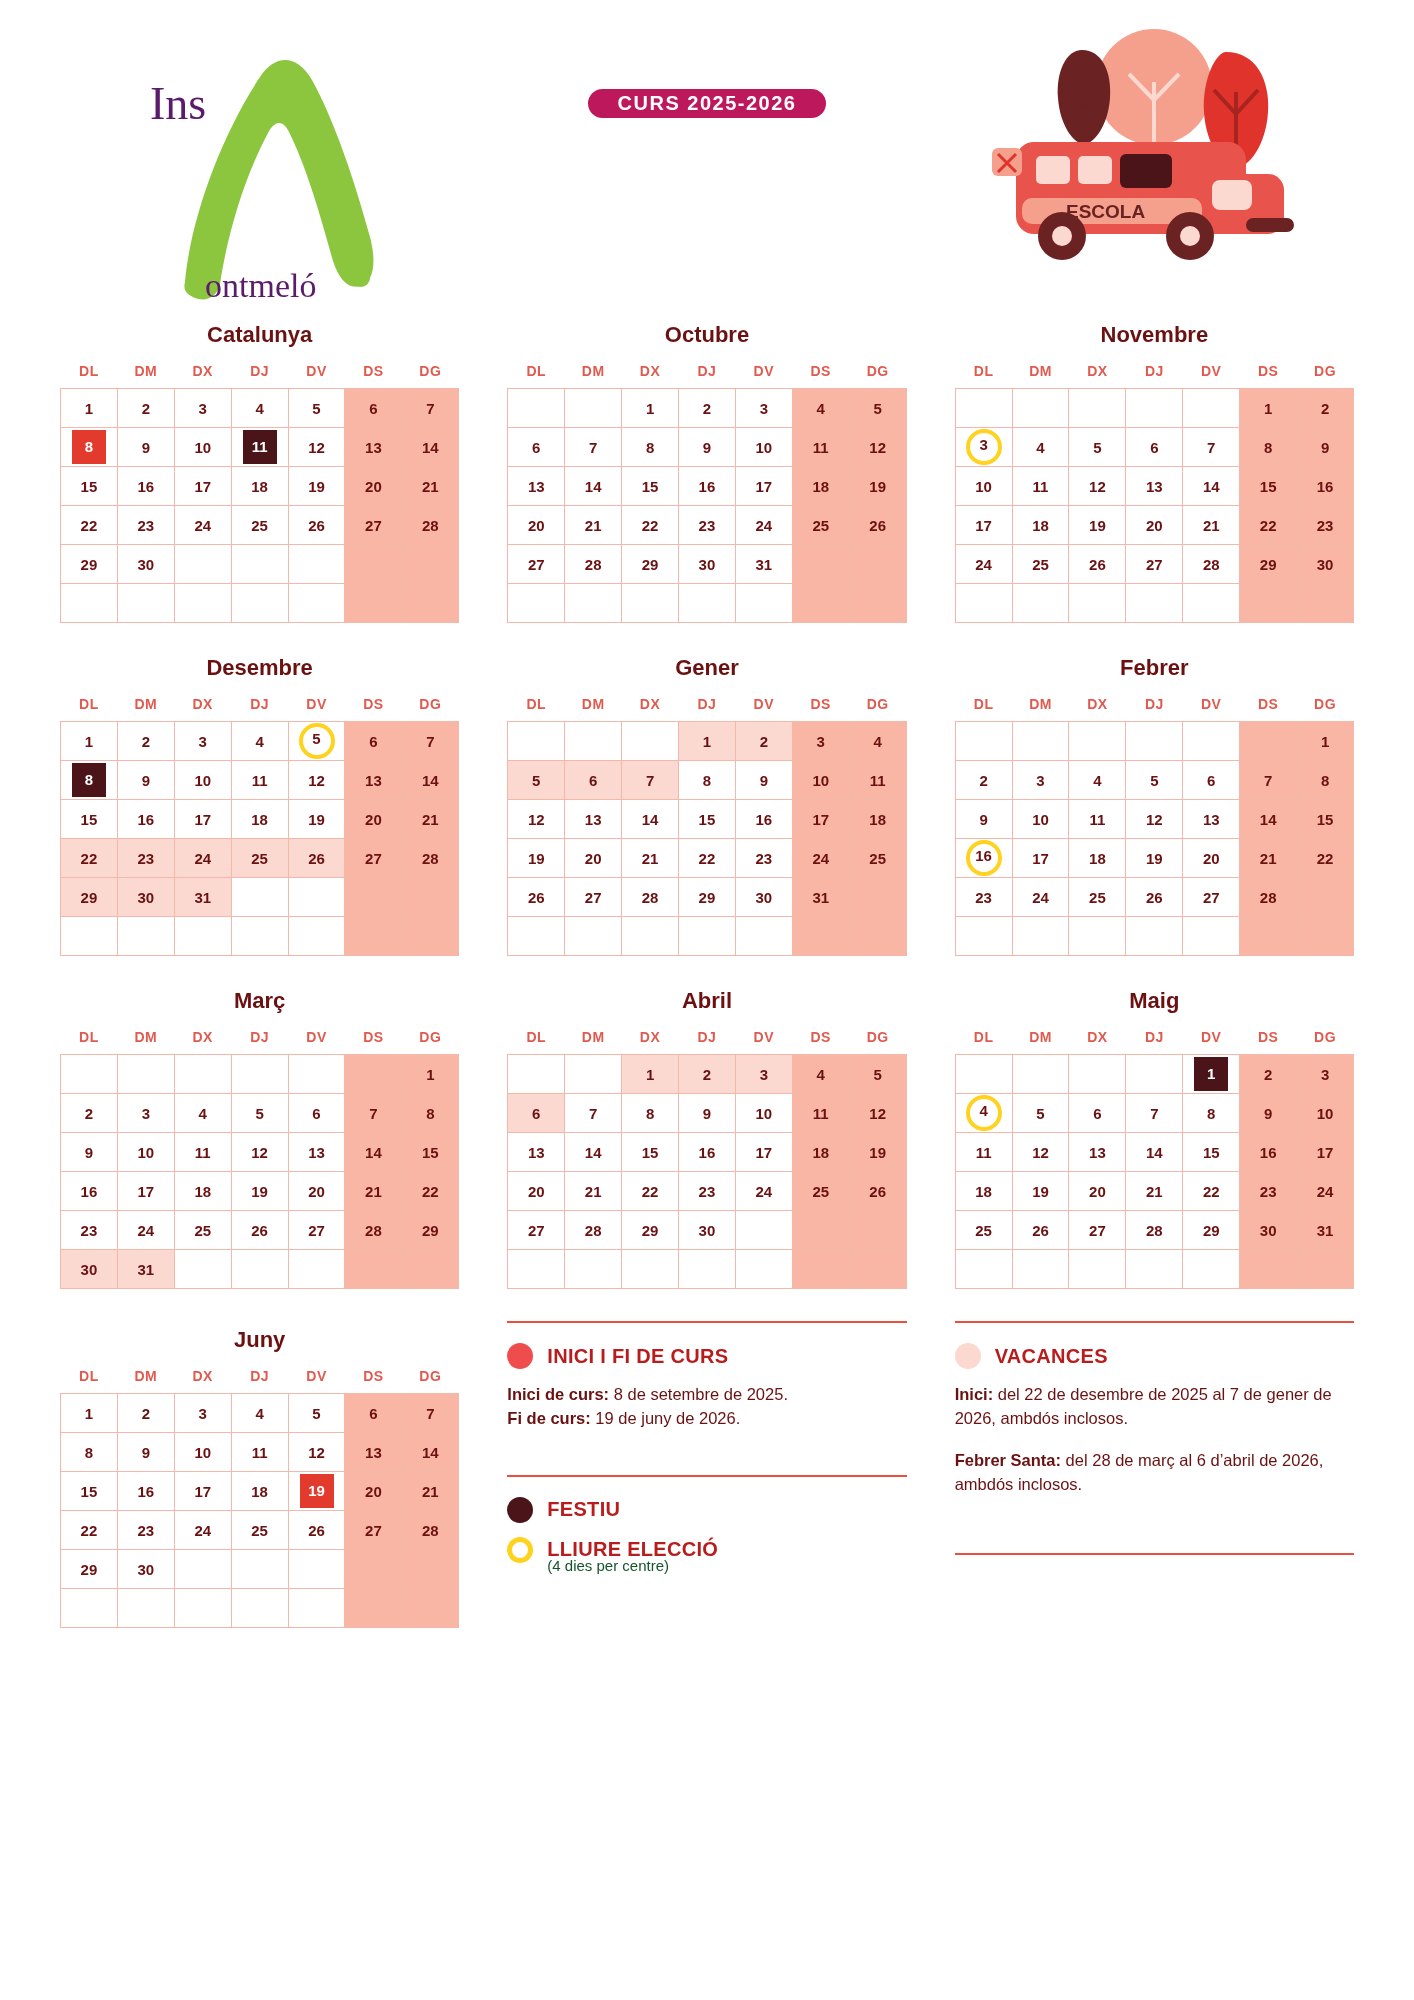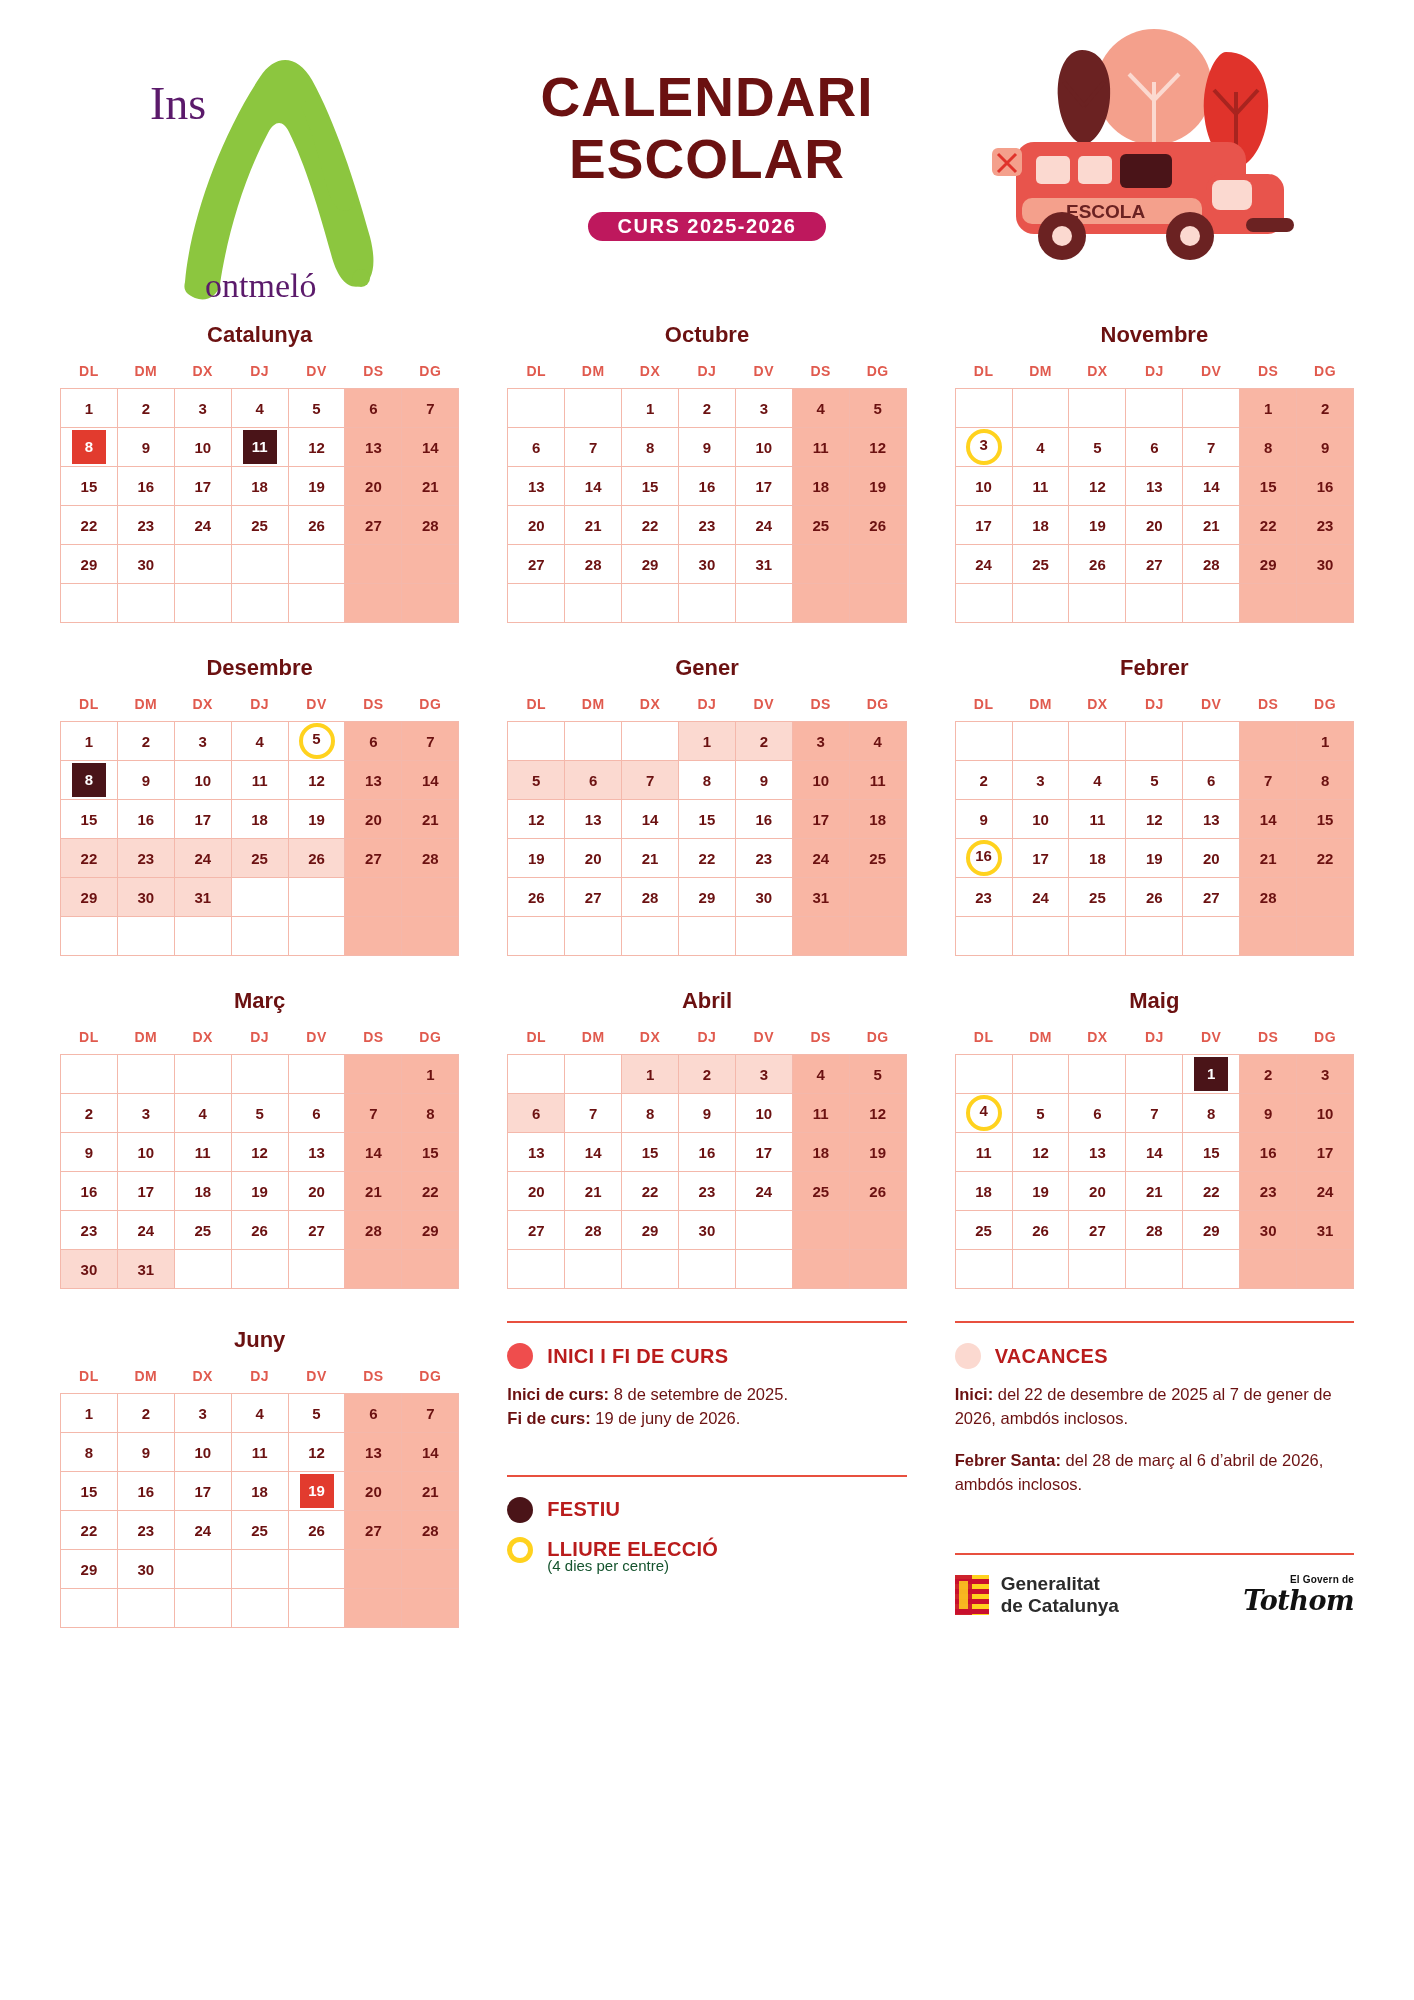--- a/index.html
+++ b/index.html
@@ -262,24 +262,20 @@
     <svg class="logo-m" width="240" height="270" viewBox="0 0 240 270">
       <path d="M20 250 C25 190, 55 105, 95 45 C110 22, 132 22, 147 48 C170 90, 190 150, 205 205 C212 232, 208 250, 196 254 C182 258, 172 245, 166 222 C154 178, 140 132, 124 100 C118 88, 110 88, 103 101 C78 148, 62 205, 55 252 C52 266, 40 270, 30 266 C21 262, 18 258, 20 250 Z" fill="#8cc63f"></path>
       <path d="M150 60 C165 85, 178 120, 188 155 C193 173, 186 182, 176 178 C168 175, 165 166, 160 148 C152 118, 144 92, 136 74 Z" fill="#8cc63f"></path>
       <circle cx="196" cy="246" r="9" fill="#8cc63f"></circle>
     </svg>
     <div class="logo-ins">Ins</div>
     <div class="logo-ontmelo">ontmeló</div>
   </div>
 
   <div class="title-block">
-    <h1 class="main-title">
-      <span>CALENDARI</span><br>
-      <span>ESCOLAR</span>
-    </h1>
     <div class="course-badge">CURS 2025-2026</div>
   </div>
 
   <div class="art-block">
     <svg width="380" height="280" viewBox="0 0 380 280">
 
       <circle cx="180" cy="65" r="58" fill="#f4a08c"></circle>
       <line x1="180" y1="60" x2="180" y2="175" stroke="#fbd9d0" stroke-width="4"></line>
       <line x1="180" y1="78" x2="205" y2="52" stroke="#fbd9d0" stroke-width="4"></line>
       <line x1="180" y1="78" x2="155" y2="52" stroke="#fbd9d0" stroke-width="4"></line>
@@ -1069,35 +1065,14 @@
       <span class="legend-title">VACANCES</span>
     </div>
     <p class="legend-text">
       <b>Inici:</b><span> del 22 de desembre de 2025 al 7 de gener de 2026, ambdós inclosos.</span>
     </p>
     <p class="legend-text">
       <b>Febrer Santa:</b><span> del 28 de març al 6 d’abril de 2026, ambdós inclosos.</span>
     </p>
     <div class="legend-spacer"></div>
     <hr class="gov-rule">
-    <div class="gov-row">
-      <div class="gov-left">
-        <svg width="34" height="40" viewBox="0 0 34 40">
-          <rect x="0" y="0" width="34" height="40" fill="#ffd21e"></rect>
-          <rect x="0" y="4" width="34" height="5" fill="#c8102e"></rect>
-          <rect x="0" y="14" width="34" height="5" fill="#c8102e"></rect>
-          <rect x="0" y="24" width="34" height="5" fill="#c8102e"></rect>
-          <rect x="0" y="34" width="34" height="5" fill="#c8102e"></rect>
-          <path d="M0 0 L17 0 L17 40 L0 40 Z" fill="#c8102e" opacity="0.9"></path>
-          <path d="M4 6 L13 6 L13 34 L4 34 Z" fill="#ffd21e" opacity="0.85"></path>
-        </svg>
-        <div class="gov-text">
-          <span>Generalitat</span><br>
-          <span>de Catalunya</span>
-        </div>
-      </div>
-      <div>
-        <div class="tothom-top">El Govern de</div>
-        <div class="tothom">Tothom</div>
-      </div>
-    </div>
   </div>
 </div>
 
 </body></html>

